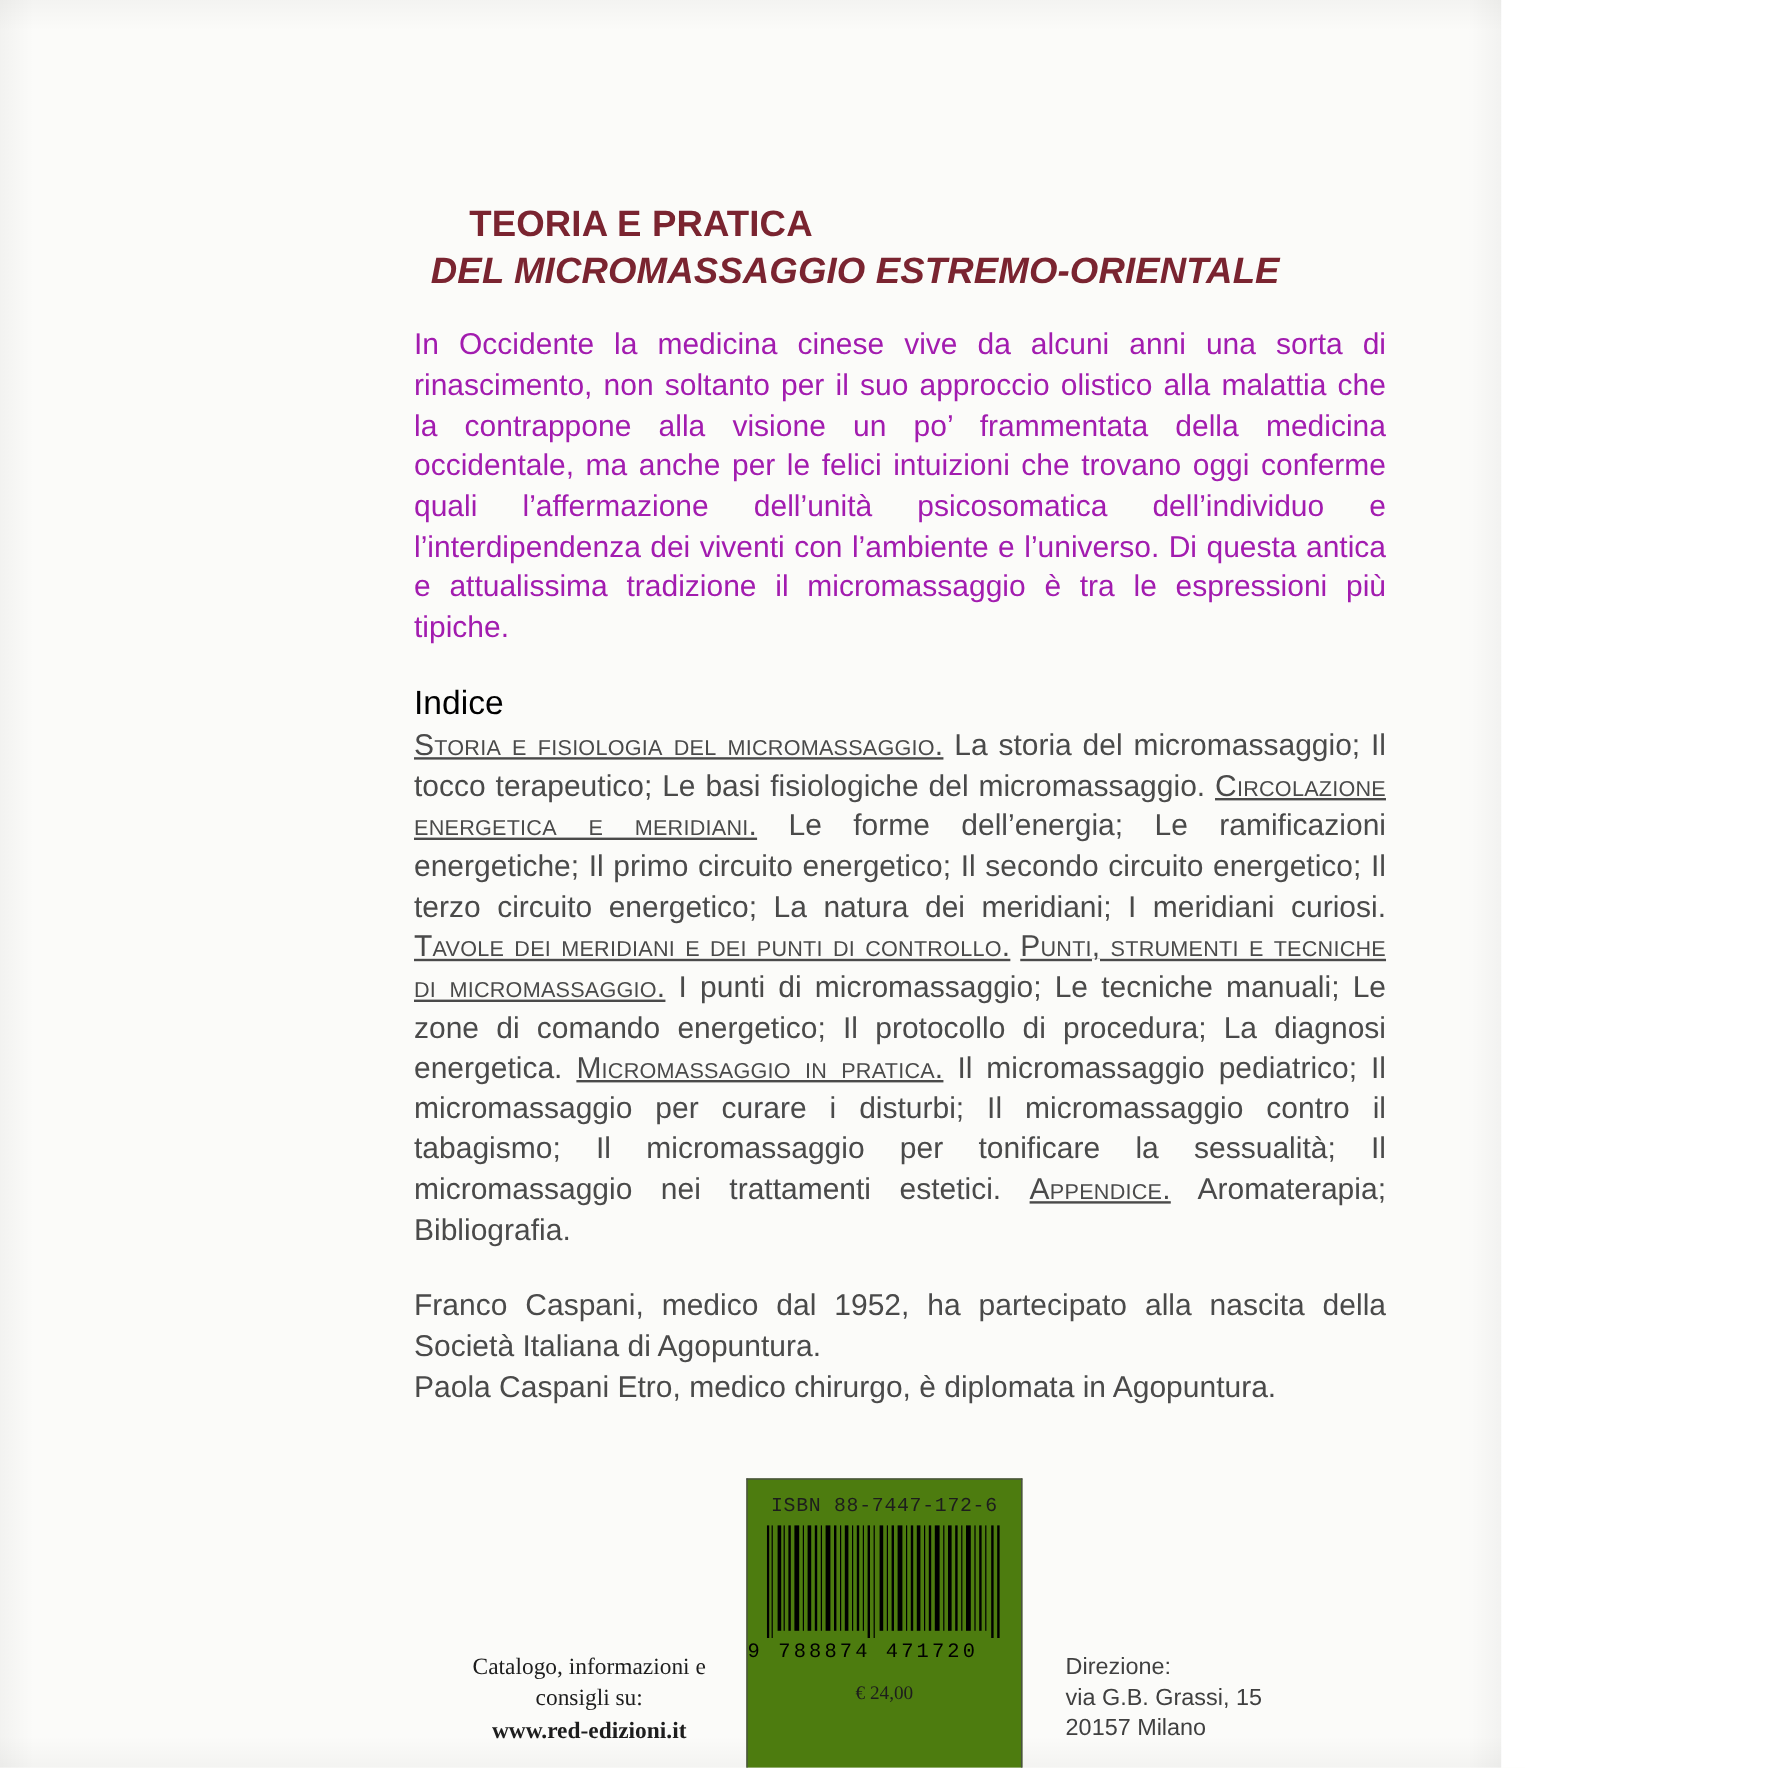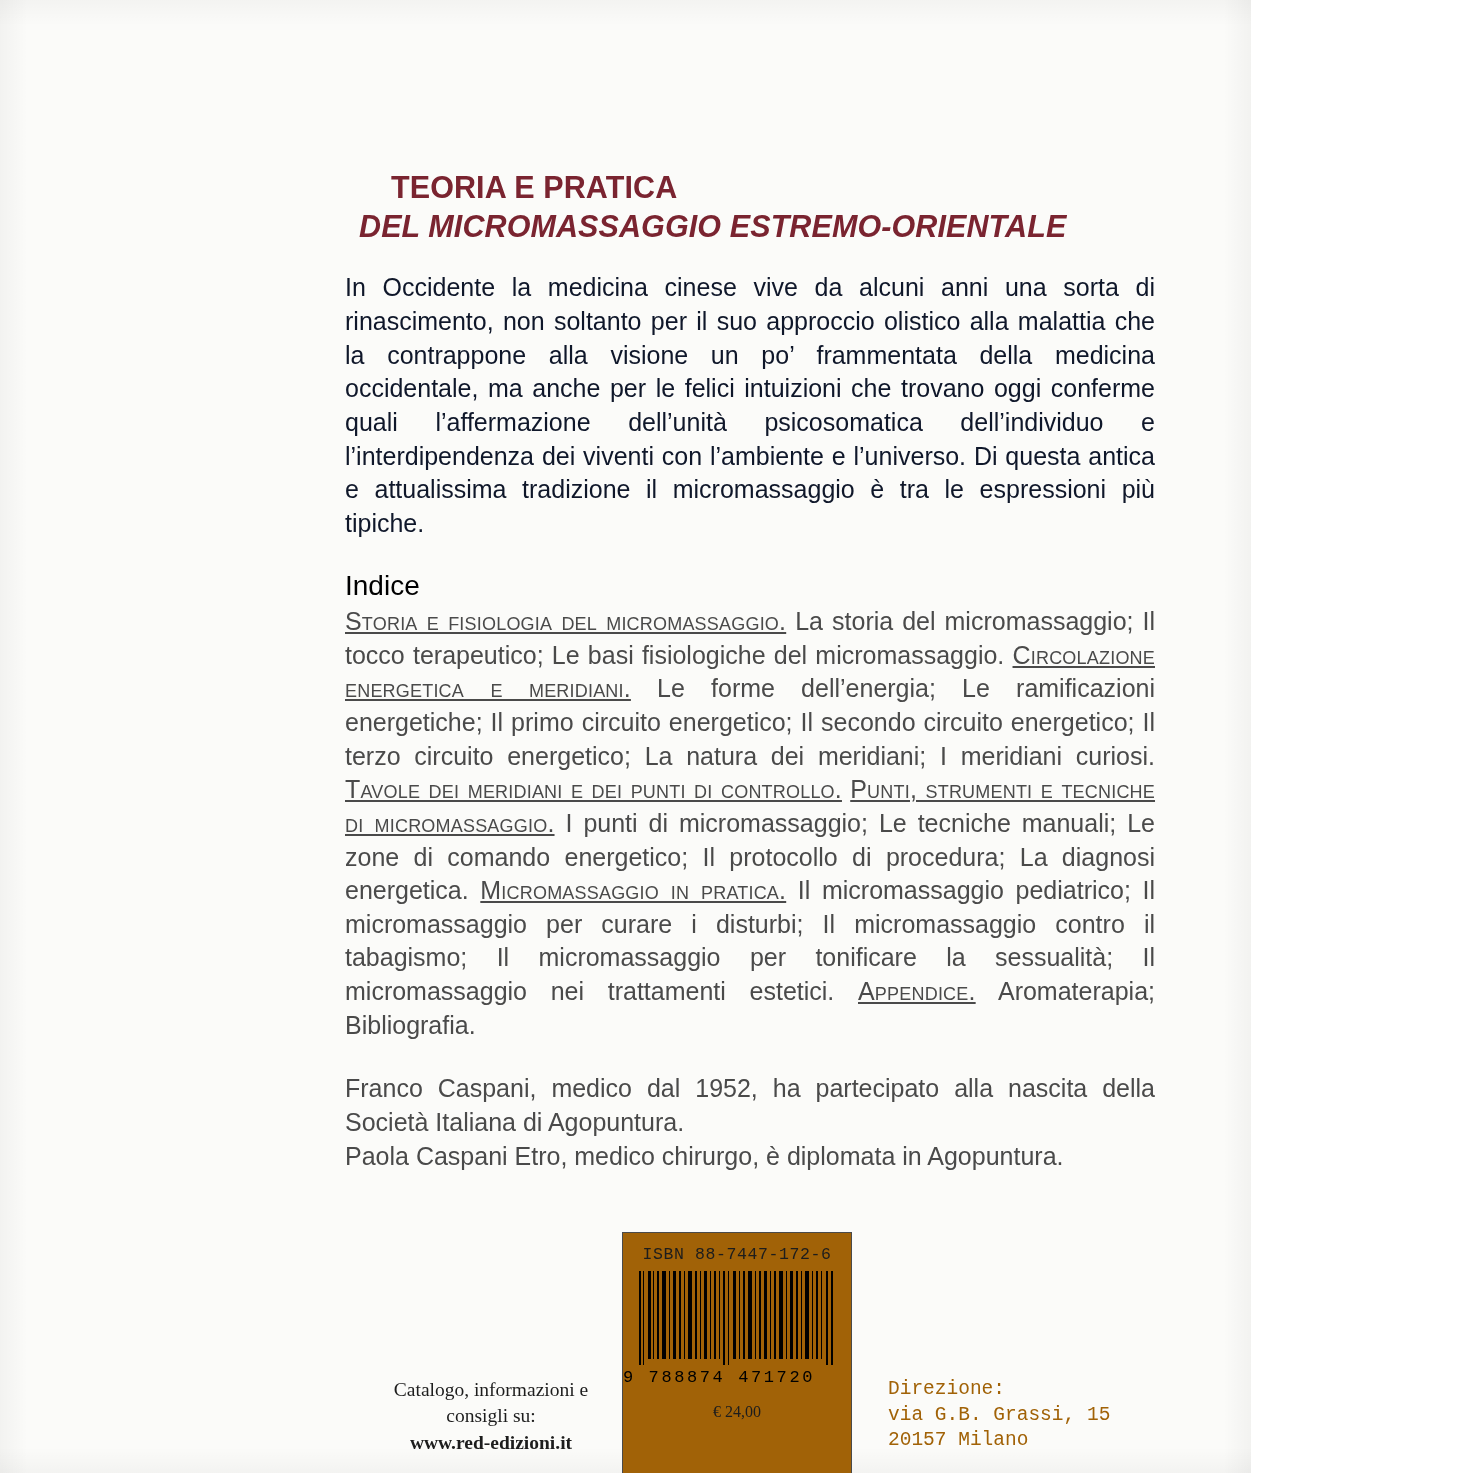--- a/index.html
+++ b/index.html
@@ -43,21 +43,21 @@
     font-weight: bold;
     font-size: 30.5px;
     line-height: 1.27;
     letter-spacing: 0.1px;
     margin: 0 0 26px 0;
   }
   .title .line1 { display: block; padding-left: 46px; }
   .title .line2 { display: block; padding-left: 14px; font-style: italic; }
 
   .body-copy {
-    color: #0f172a;
+    color: #a21caf;
     font-size: 25px;
     line-height: 1.345;
     text-align: justify;
     margin: 0;
   }
   .body-copy p { margin: 0; }
 
   .indice-label {
     color: #000000;
     font-size: 28px;
@@ -93,21 +93,21 @@
     height: 241px;
   }
   .barcode-box {
     position: absolute;
     left: 622px;
     top: 0;
     width: 230px;
     height: 241px;
     border: 1px solid #4a4a4a;
     border-bottom: none;
-    background: #a16207;
+    background: #4d7c0f;
     box-sizing: border-box;
   }
   .isbn-text {
     font-family: "Liberation Mono", monospace;
     font-size: 16.5px;
     color: #1d1d1d;
     letter-spacing: 0.6px;
     text-align: center;
     margin: 12px 0 0 0;
   }
@@ -146,23 +146,23 @@
   .left-note .url {
     font-weight: bold;
     display: block;
     margin-top: 2px;
   }
   .right-note {
     position: absolute;
     left: 888px;
     top: 145px;
     width: 240px;
-    font-family: Liberation Mono, monospace;
+    font-family: Liberation Sans, sans-serif;
     font-size: 19.5px;
-    color: #a16207;
+    color: #404040;
     line-height: 1.32;
   }
   .right-note span { display: block; }
 </style>
 </head>
 <body>
 
 <div class="page">
 
   <div class="content">

